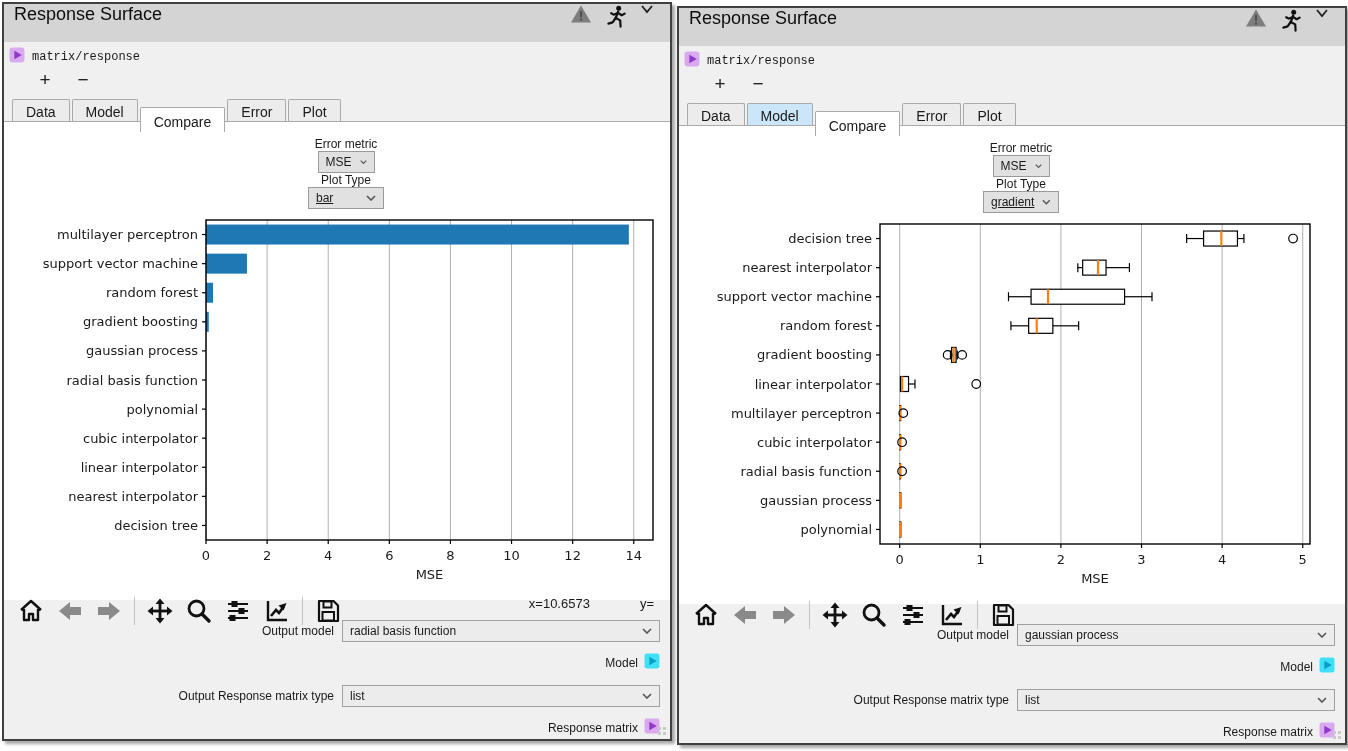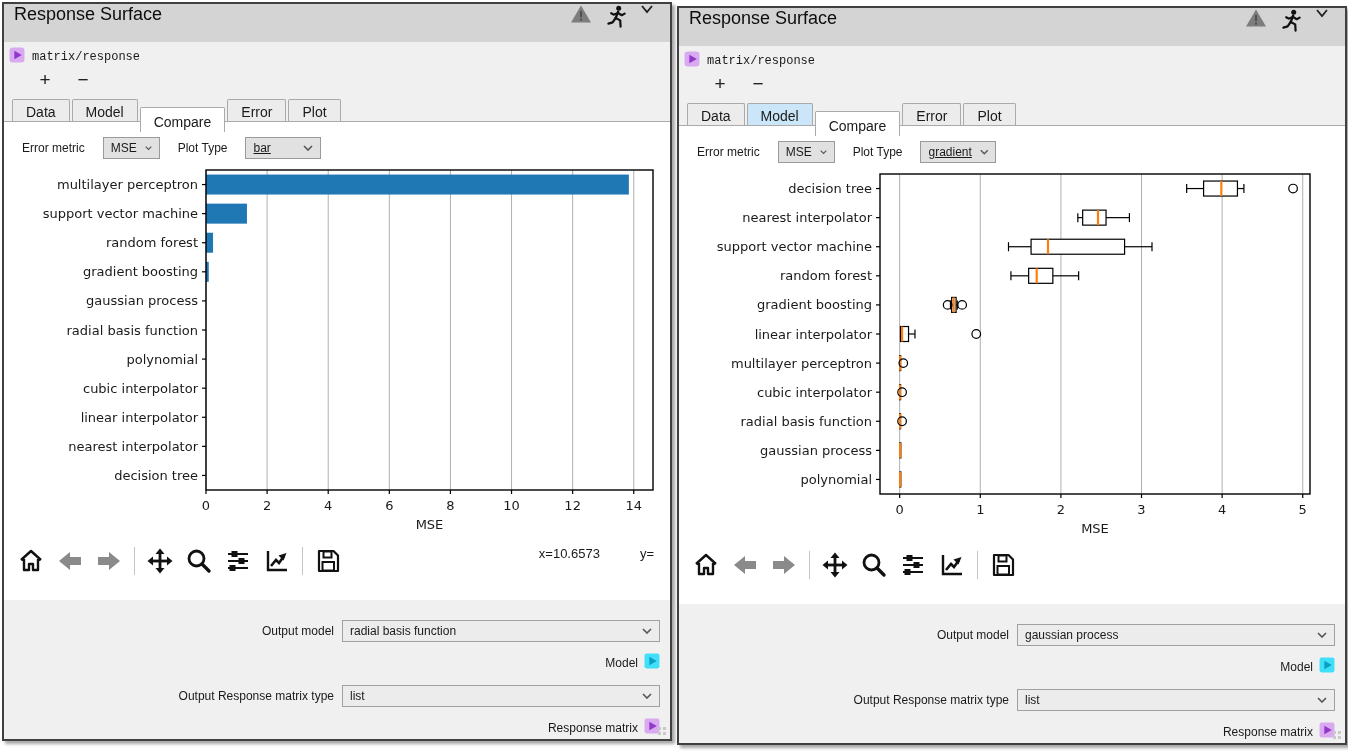--- a/index.html
+++ b/index.html
@@ -25,34 +25,34 @@
 
   .tabs { display:flex; padding:5px 0 0 8px; border-bottom:1px solid #aaaaaa; }
   .tab { font-size:14px; padding:4px 13px 3px 13px; background:#ececec;
     border:1px solid #aaaaaa; border-bottom:none; margin-right:2px;
     border-radius:2px 2px 0 0; position:relative; top:2px; height:22px; }
   .tab.active { background:#ffffff; top:10px; height:25px; padding-top:6px;
     margin-bottom:-1px; z-index:2; }
   .tab.hl { background:#cbe6f9; }
 
   .content { background:#ffffff; height:478px; }
-  .controls-row { display:flex; align-items:center; gap:18px; padding:15px 0 0 18px; }
+  .controls-row { display:flex; align-items:center; gap:0; padding:15px 0 0 18px;flex-direction:column; }
   .ctl-label { font-size:12px; }
   .combo-sm { display:inline-flex; align-items:center; justify-content:space-between;
     gap:8px; background:#e1e1e1; border:1px solid #9a9a9a; height:22px;
     padding:0 7px; font-size:12px; }
   .combo-sm.w1 { width:57px; } .combo-sm.w2 { width:76px;text-decoration:underline; }
 
   .chart-wrap { margin-top:3px; }
   .cht { font-family:"DejaVu Sans", sans-serif; font-size:13px; fill:#1a1a1a; }
 
   .toolbar { display:flex; align-items:center; gap:9px; padding:2px 12px 0 12px; height:44px; }
   .tbtn { width:30px; height:30px; display:flex; align-items:center; justify-content:center; }
   .tsep { width:1px; height:28px; background:#c4c4c4; margin:0 1px; }
-  .coords { margin-left:auto; font-size:13px; display:flex; gap:40px;
+  .coords { margin-left:auto; font-size:13px; display:flex; gap:50px;
     padding-right:4px; align-self:flex-start; padding-top:6px; }
 
   .bottom { padding-top:20px; }
   .out-row { display:flex; align-items:center; justify-content:flex-end; gap:8px;
     padding-right:10px; }
   .out-label { font-size:12px; }
   .combo-lg { width:318px; height:22px; background:#ececec; border:1px solid #a0a0a0;
     display:flex; align-items:center; justify-content:space-between; gap:6px;
     padding:0 7px; font-size:12px; }
   .port-row { display:flex; align-items:center; justify-content:flex-end; gap:6px;

